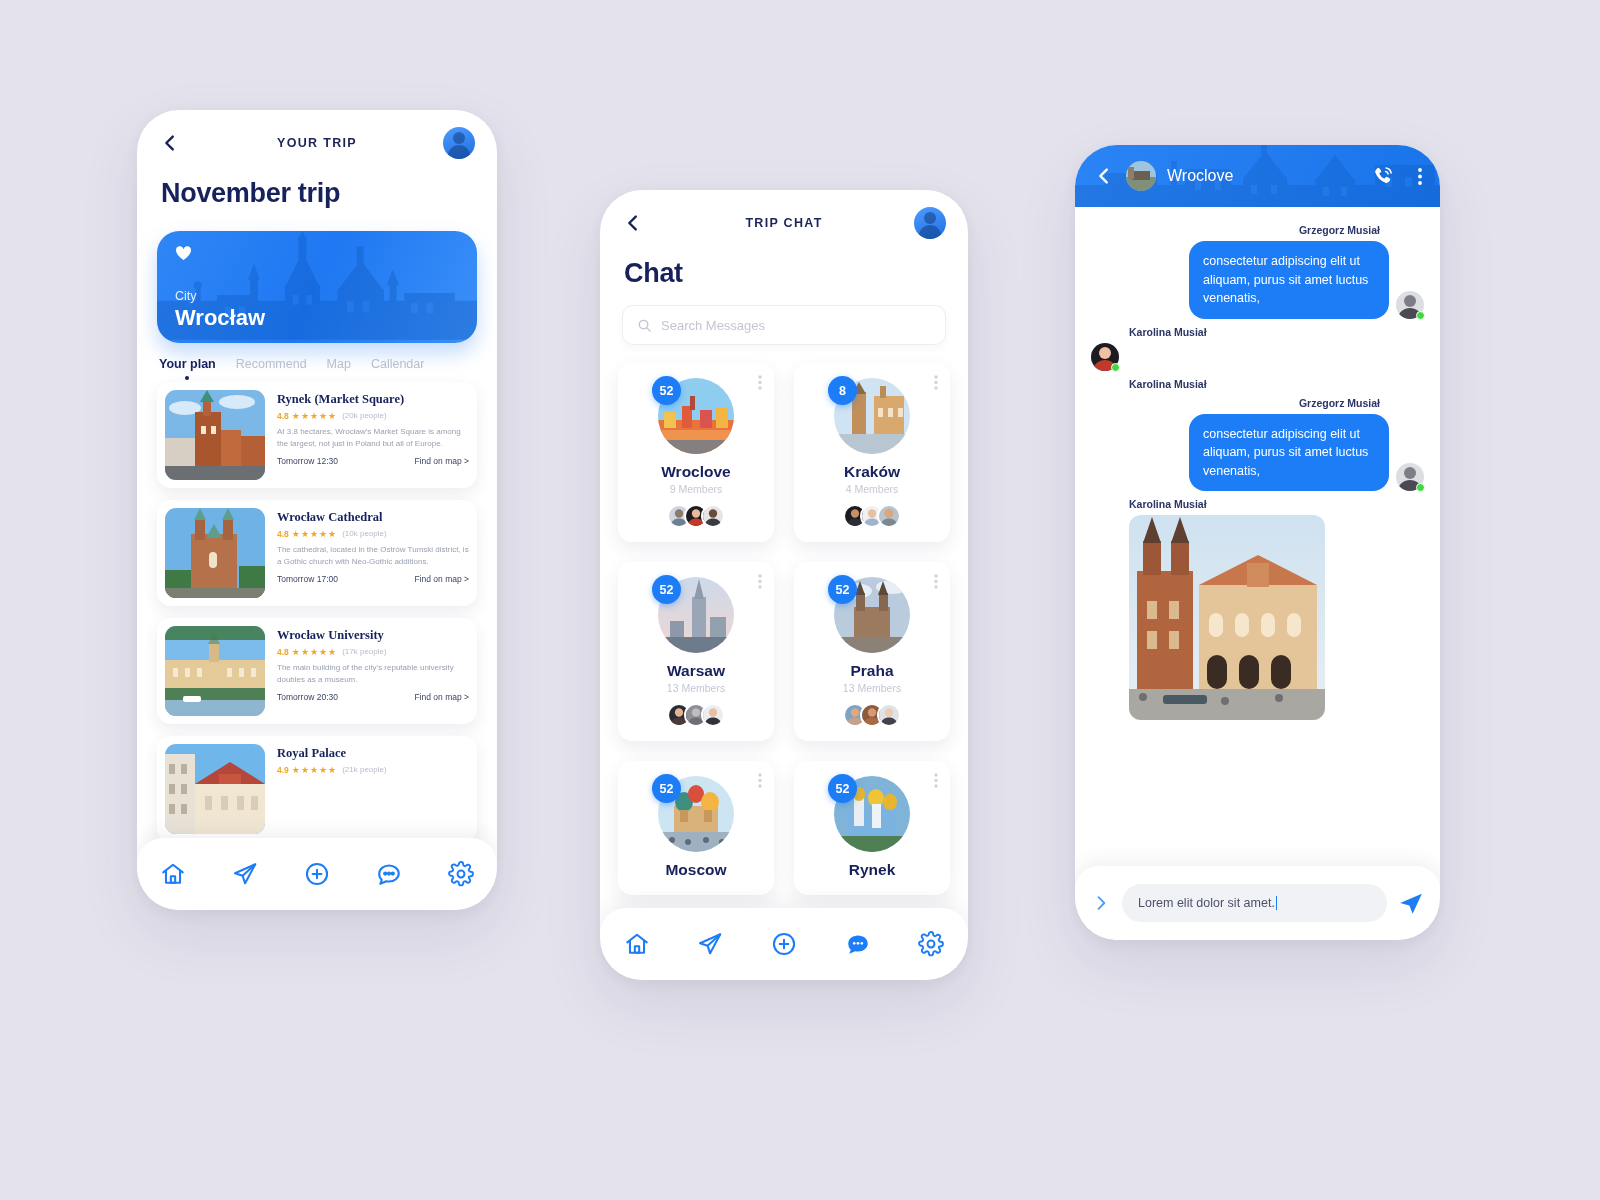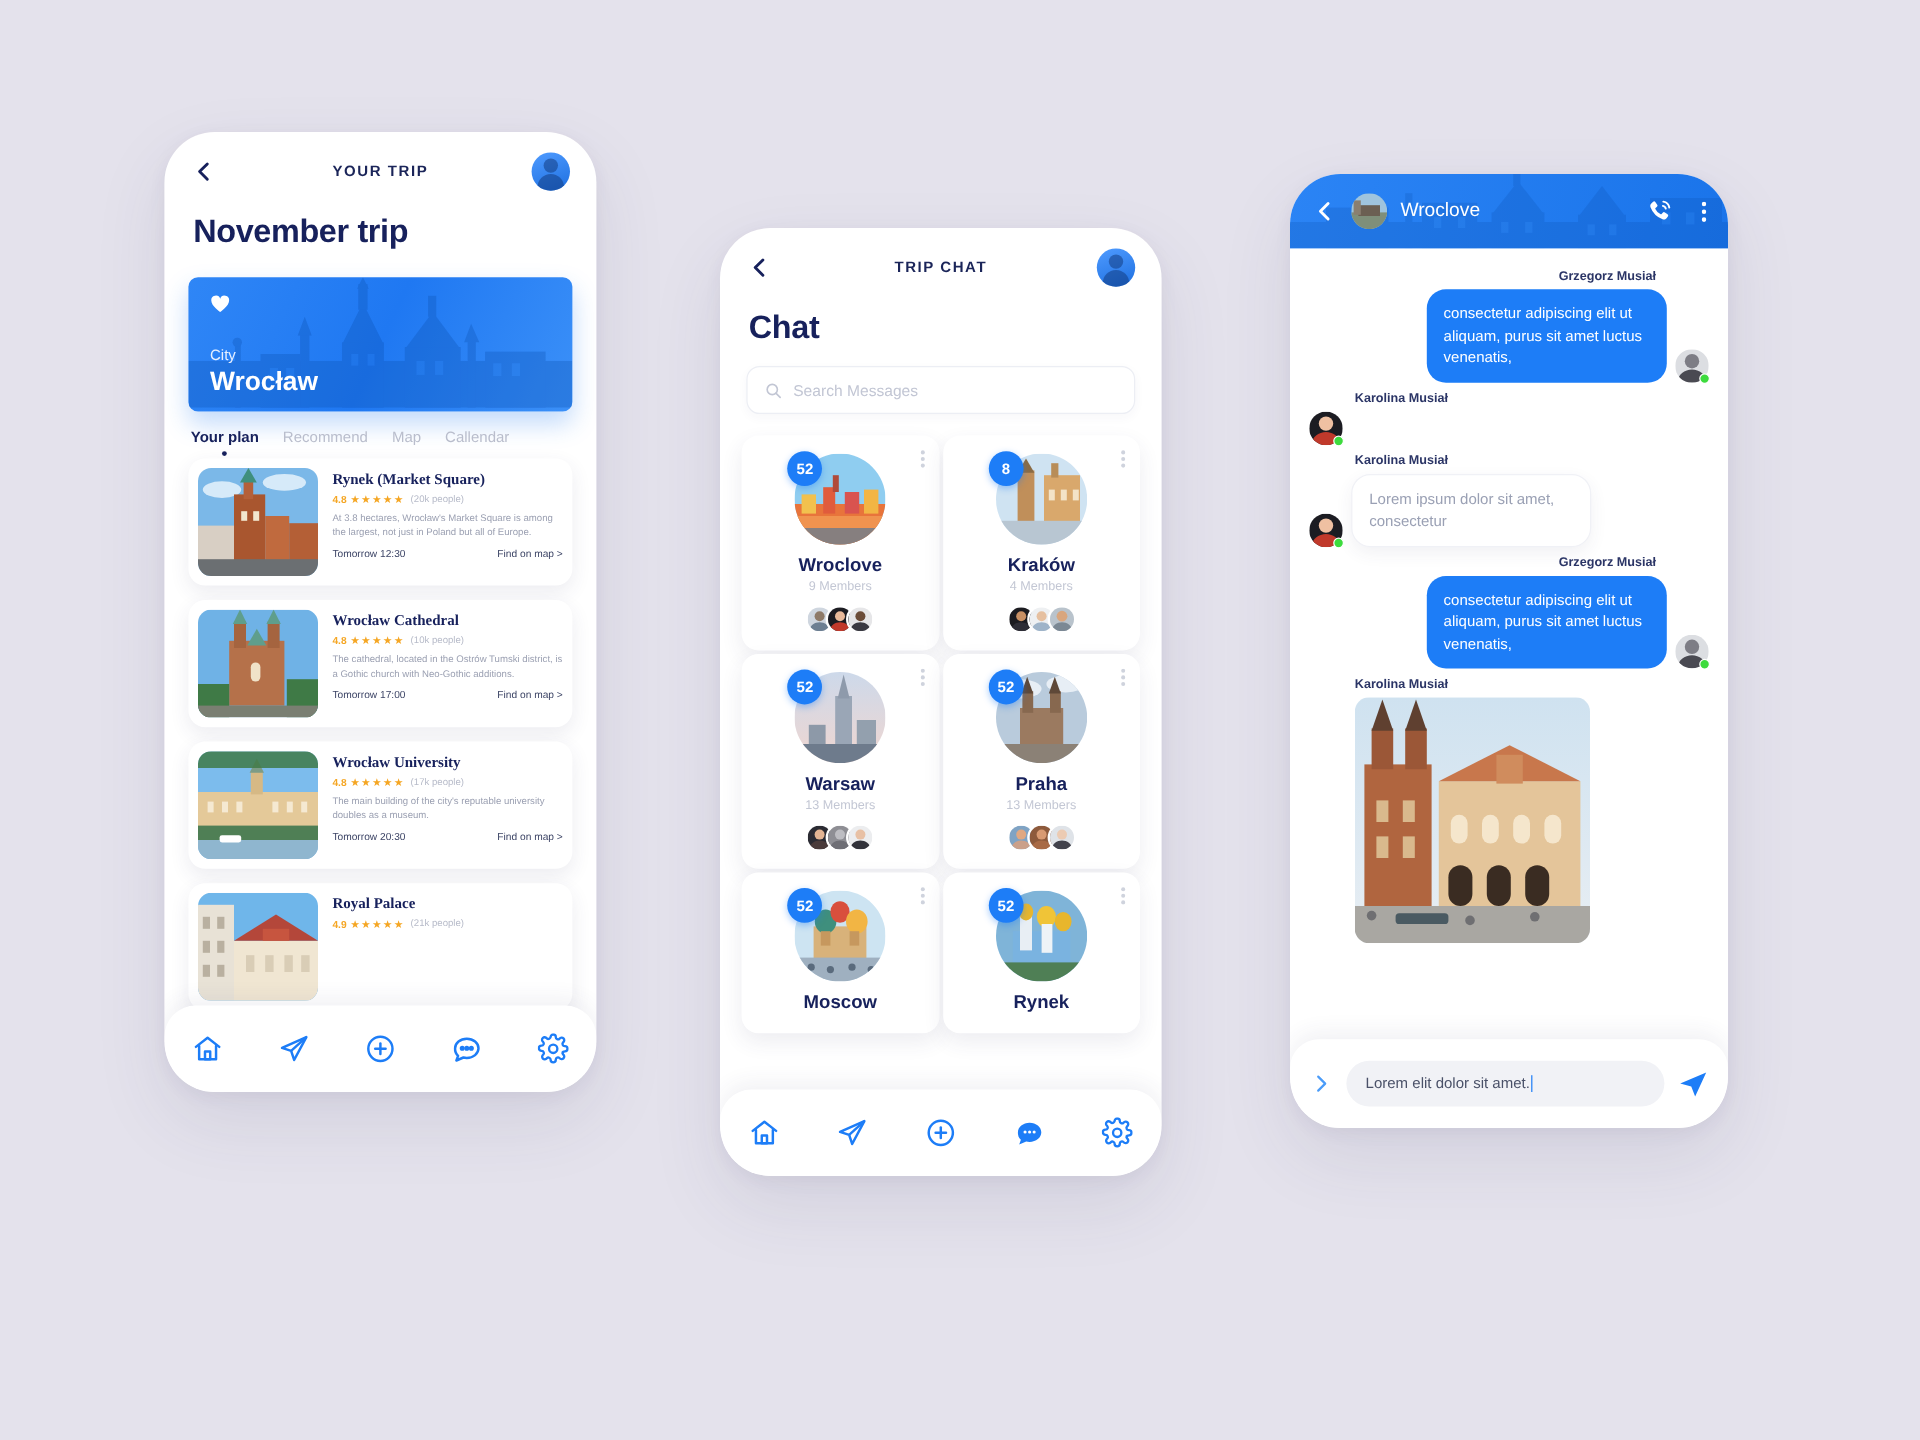--- a/index.html
+++ b/index.html
@@ -51,21 +51,21 @@
     border-radius: 50%; background: rgba(18,60,130,.55);
   }
 
   .page-h1 {
     font-size: 27px; font-weight: bold; color: #17215c;
     padding: 2px 24px 0; letter-spacing: -.3px;
   }
 
   
   .hero {
-    margin: 22px 20px 0; height: 112px; border-radius: 8px;
+    margin: 22px 20px 0; height: 112px; border-radius: 22px;
     position: relative; overflow: hidden;
     background: linear-gradient(115deg,#2f86f6 0%, #1f78f2 50%, #3b90f8 100%);
     box-shadow: 0 10px 20px rgba(41,126,240,.28);
   }
   .hero-skyline {
     position: absolute; inset: 0; opacity: .30;
   }
   .heart-icon { position: absolute; left: 18px; top: 14px; width: 17px; height: 16px; }
   .hero-sub { position: absolute; left: 18px; bottom: 40px; color: #e6f0ff; font-size: 12.5px; }
   .hero-city { position: absolute; left: 18px; bottom: 12px; color: #fff; font-size: 22px; font-weight: bold; }
@@ -106,21 +106,21 @@
 
   
   .search-box {
     margin: 16px 22px 0; height: 40px; border-radius: 11px;
     border: 1px solid #eceef4; display: flex; align-items: center;
     gap: 9px; padding: 0 14px; background: #fff;
     box-shadow: 0 3px 9px rgba(60,55,95,.04);
   }
   .search-ph { font-size: 13px; color: #c2c6d4; }
   .grid {
-    display: grid; grid-template-columns: 1fr 1fr; gap: 3px;
+    display: grid; grid-template-columns: 1fr 1fr; gap: 20px;
     padding: 18px 18px 0;
   }
   .gcard {
     background: #fff; border-radius: 14px; padding: 13px 10px 14px;
     text-align: center; position: relative;
     box-shadow: 0 7px 18px rgba(60,55,95,.09);
   }
   .gdots { position: absolute; right: 12px; top: 12px; cursor: pointer; }
   .gavatar-wrap { position: relative; width: 76px; height: 76px; margin: 2px auto 0; }
   .gavatar { width: 76px; height: 76px; border-radius: 50%; overflow: hidden; position: relative; }
@@ -772,31 +772,20 @@
         <div class="img"><svg viewBox="0 0 28 28" style="width:100%;height:100%">
                 <rect width="28" height="28" fill="#1c1c22"></rect>
                 <circle cx="14" cy="10" r="6" fill="#efc0a2"></circle>
                 <path d="M2 28c0-7 6-11 12-11s12 4 12 11z" fill="#c0392b"></path>
               </svg></div>
         <div class="dot-on"></div>
       </div>
     </div>
 
     <div class="msg-name in">Karolina Musiał</div>
-    <div class="row">
-      <div class="mini-av">
-        <div class="img"><svg viewBox="0 0 28 28" style="width:100%;height:100%">
-                <rect width="28" height="28" fill="#1c1c22"></rect>
-                <circle cx="14" cy="10" r="6" fill="#efc0a2"></circle>
-                <path d="M2 28c0-7 6-11 12-11s12 4 12 11z" fill="#c0392b"></path>
-              </svg></div>
-        <div class="dot-on"></div>
-      </div>
-      <div class="bubble in">Lorem ipsum dolor sit amet, consectetur</div>
-    </div>
 
     <div class="msg-name out">Grzegorz Musiał</div>
     <div class="row out">
       <div class="bubble out">consectetur adipiscing elit ut aliquam, purus sit amet luctus venenatis,</div>
       <div class="mini-av">
         <div class="img"><svg viewBox="0 0 28 28" style="width:100%;height:100%">
                 <rect width="28" height="28" fill="#dcdee2"></rect>
                 <circle cx="14" cy="10" r="6" fill="#7d7d85"></circle>
                 <path d="M2 28c0-7 6-11 12-11s12 4 12 11z" fill="#4a4a52"></path>
               </svg></div>

